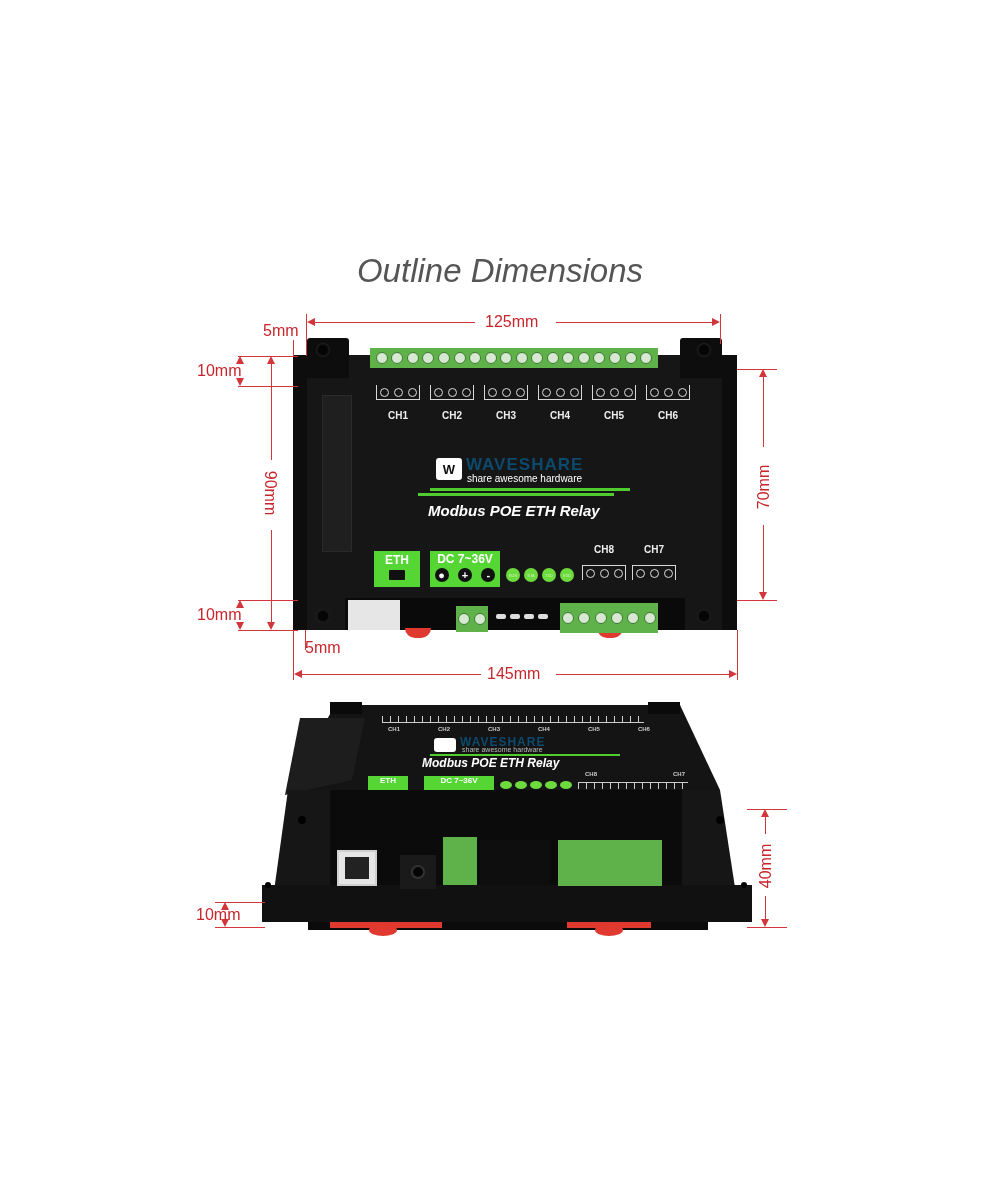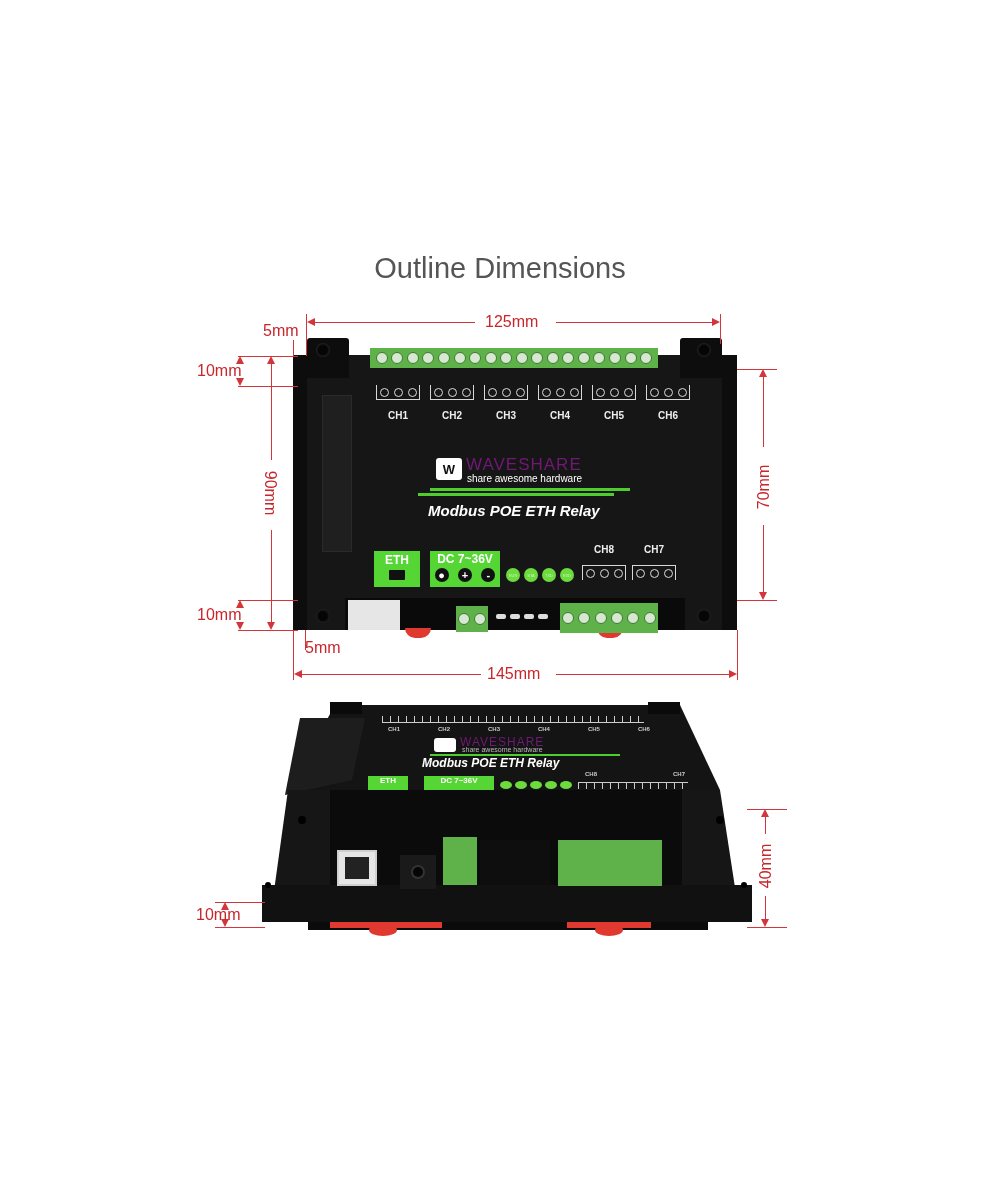--- a/index.html
+++ b/index.html
@@ -1,39 +1,39 @@
 <!DOCTYPE html>
 <html><head>
 <meta charset="utf-8">
 <style>
   html,body{margin:0;padding:0;background:#ffffff;}
   body{width:1000px;height:1200px;position:relative;overflow:hidden;font-family:"Liberation Sans",sans-serif;}
   .abs{position:absolute;}
-  .title{left:0;width:1000px;top:252px;text-align:center;font-size:29px;color:#555555;font-family:"Liberation Sans",sans-serif;}
+  .title{left:0;width:1000px;top:252px;text-align:center;font-size:33px;color:#555555;font-family:"Liberation Sans",sans-serif;font-style:italic;}
   .dim{color:#c8262c;font-size:16px;font-family:"Liberation Sans",sans-serif;white-space:nowrap;}
   .rl{background:#d2353a;}
   .hl{height:1px;}
   .vl{width:1px;}
   .arr-r{width:0;height:0;border-top:4px solid transparent;border-bottom:4px solid transparent;border-left:8px solid #d2353a;}
   .arr-l{width:0;height:0;border-top:4px solid transparent;border-bottom:4px solid transparent;border-right:8px solid #d2353a;}
   .arr-u{width:0;height:0;border-left:4px solid transparent;border-right:4px solid transparent;border-bottom:8px solid #d2353a;}
   .arr-d{width:0;height:0;border-left:4px solid transparent;border-right:4px solid transparent;border-top:8px solid #d2353a;}
   .vtext{transform:rotate(90deg);transform-origin:center center;}
   
   .case{background:#161616;}
   .case2{background:#0d0d0d;}
   .hole{border-radius:50%;background:#050505;box-shadow:inset 0 0 3px #444;}
   .green{background:#5fb24a;}
   .screw{width:12px;height:12px;border-radius:50%;background:#d7e8d2;border:1px solid #3f7a32;box-sizing:border-box;}
   .relay{border:1px solid #d8d8d8;border-top:none;height:14px;display:flex;}
   .relay span{width:14px;display:flex;align-items:center;justify-content:center;}
   .relay span i{width:7px;height:7px;border:1.5px solid #ddd;border-radius:50%;display:block;}
   .chlabel{color:#eeeeee;font-size:10px;font-weight:bold;text-align:center;}
   .led{width:14px;height:14px;border-radius:50%;background:#6ddb3e;color:#c9f5b8;font-size:4px;display:flex;align-items:center;justify-content:center;}
-  .wslogo{color:#701a75;font-weight:normal;text-align:center;}
+  .wslogo{color:#0c4a6e;font-weight:bold;text-align:center;}
   .brandbox{background:#ffffff;border-radius:3px;}
   .gbar{background:#4fcc2e;}
   .product{color:#ffffff;font-weight:bold;font-style:italic;}
   .ethbox{background:#55d634;color:#ffffff;font-weight:bold;text-align:center;}
   .dcbox{background:#55d634;color:#ffffff;font-weight:bold;}
   .dcbtn{width:14px;height:14px;border-radius:50%;background:#111;color:#fff;font-size:11px;display:flex;align-items:center;justify-content:center;}
   .red{background:#e0392f;}
   .white{background:#e6e6e6;}
 </style>
 </head>

